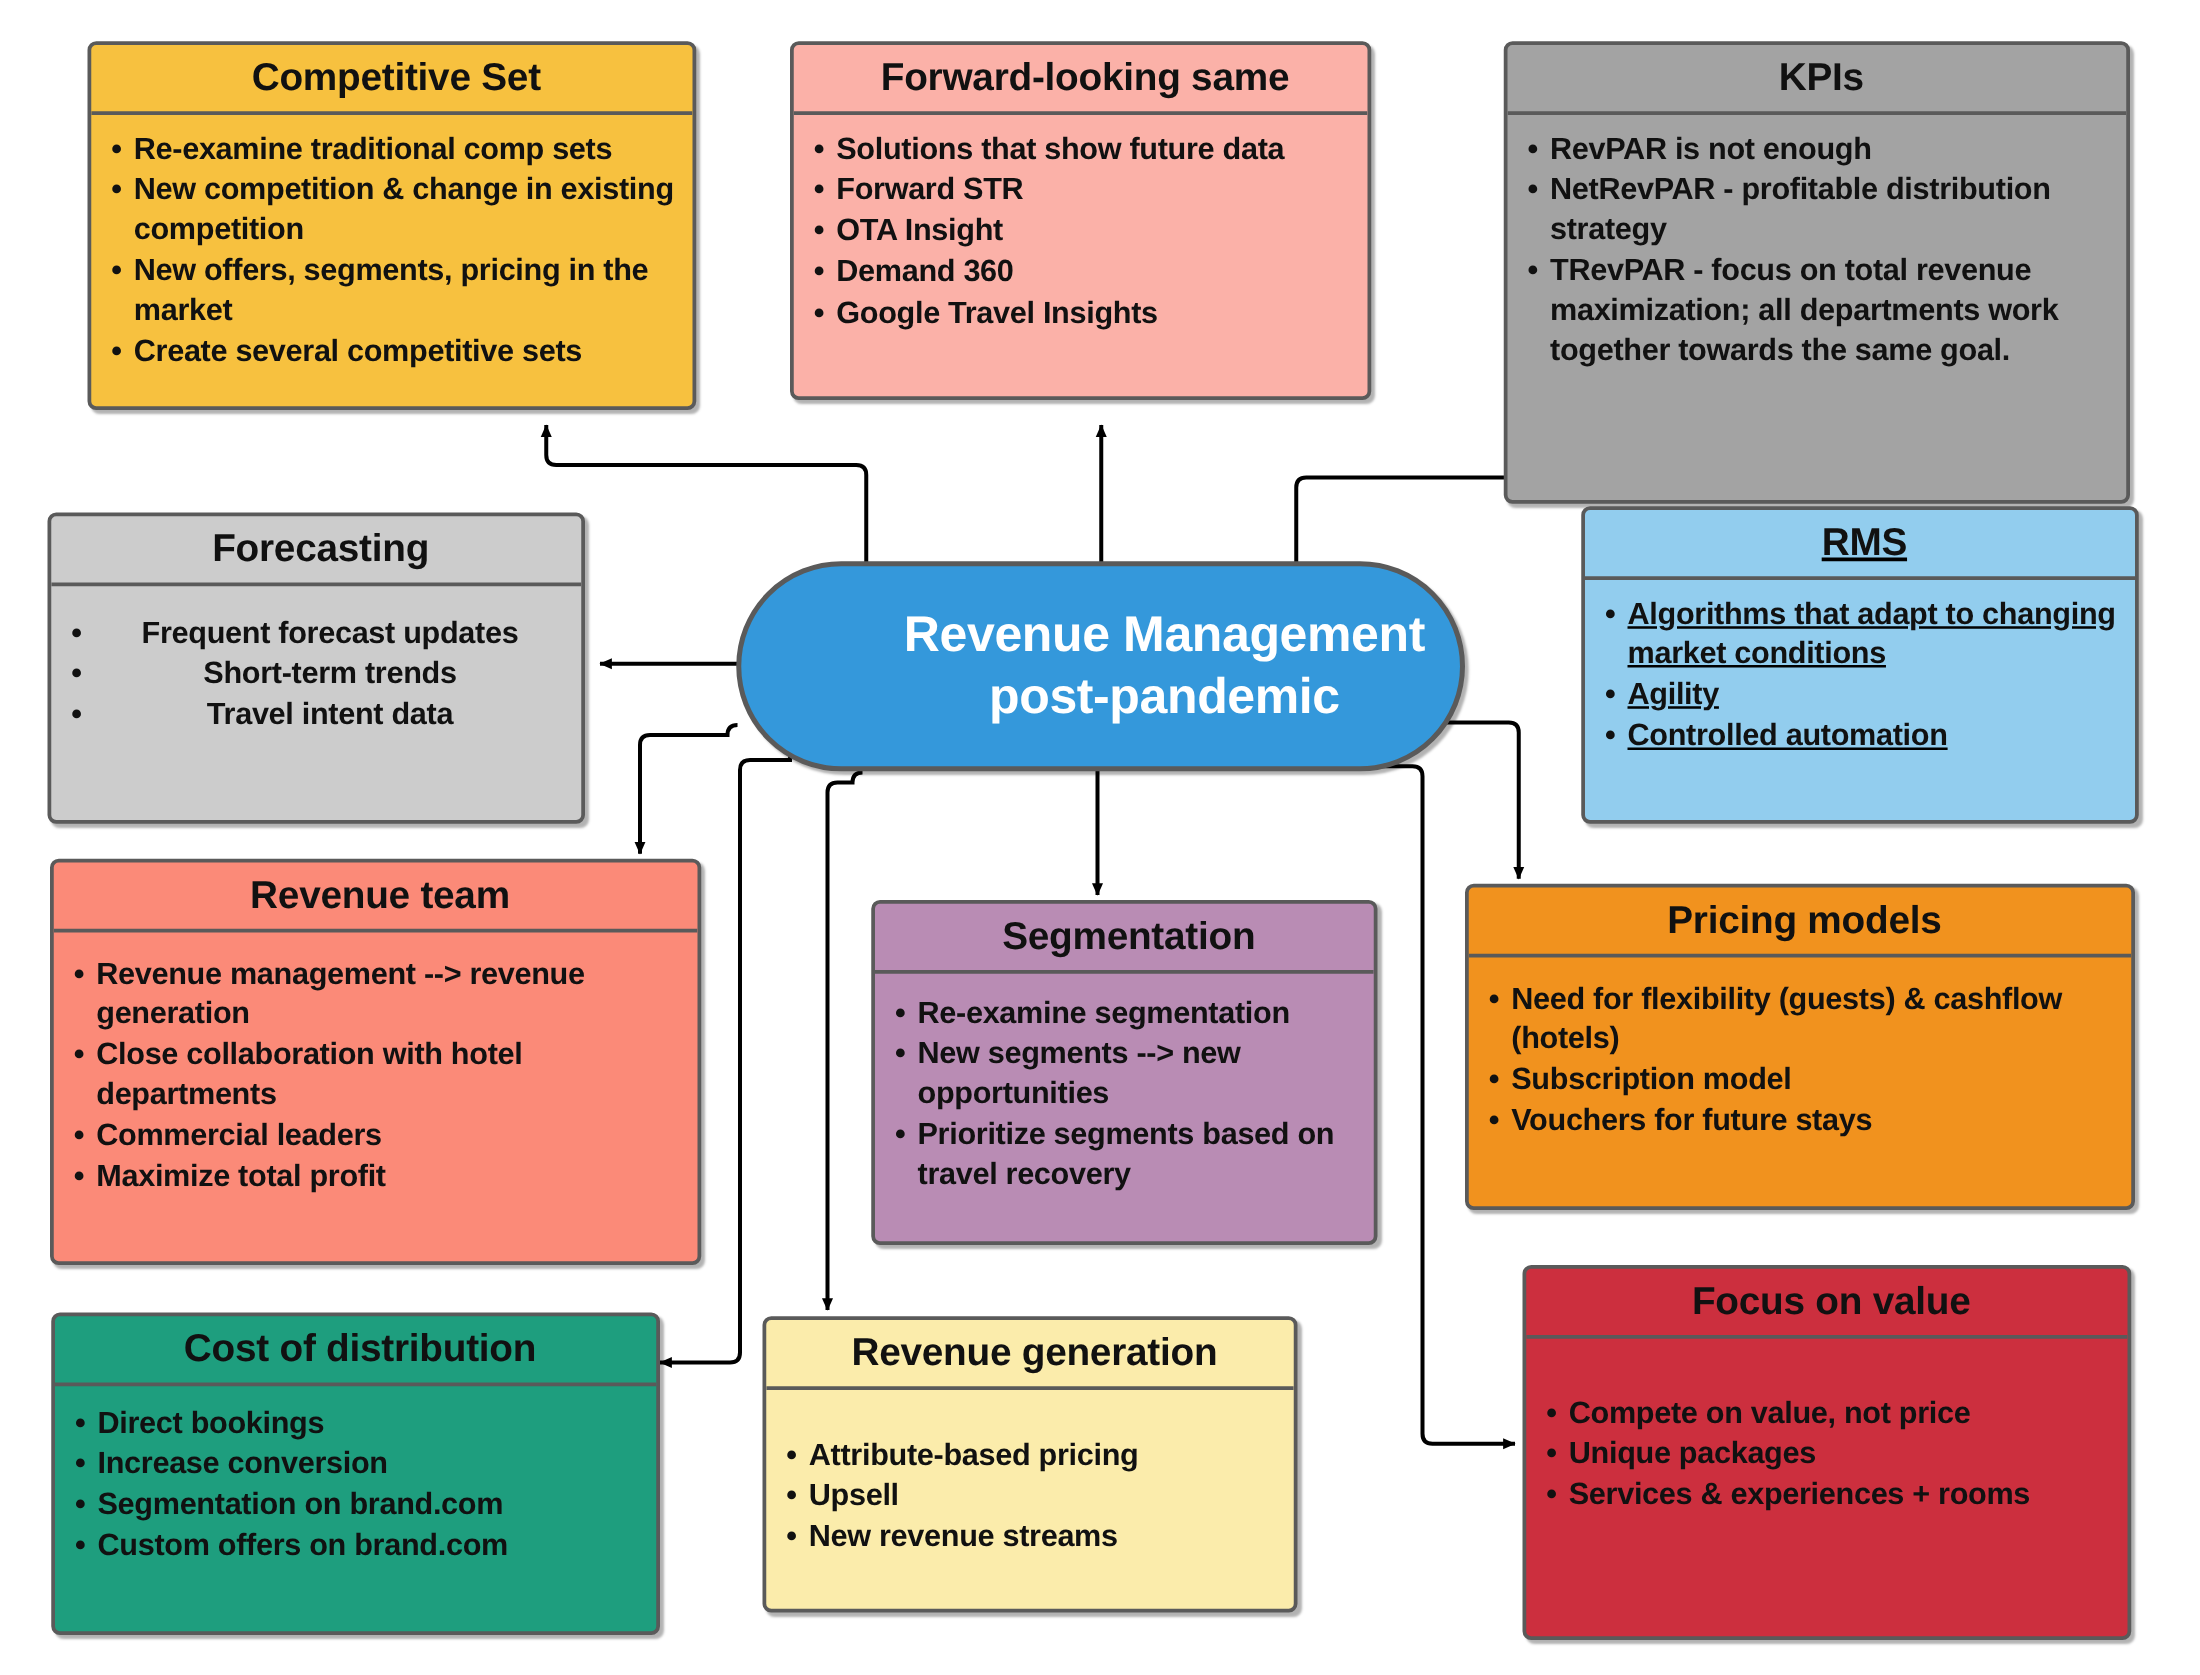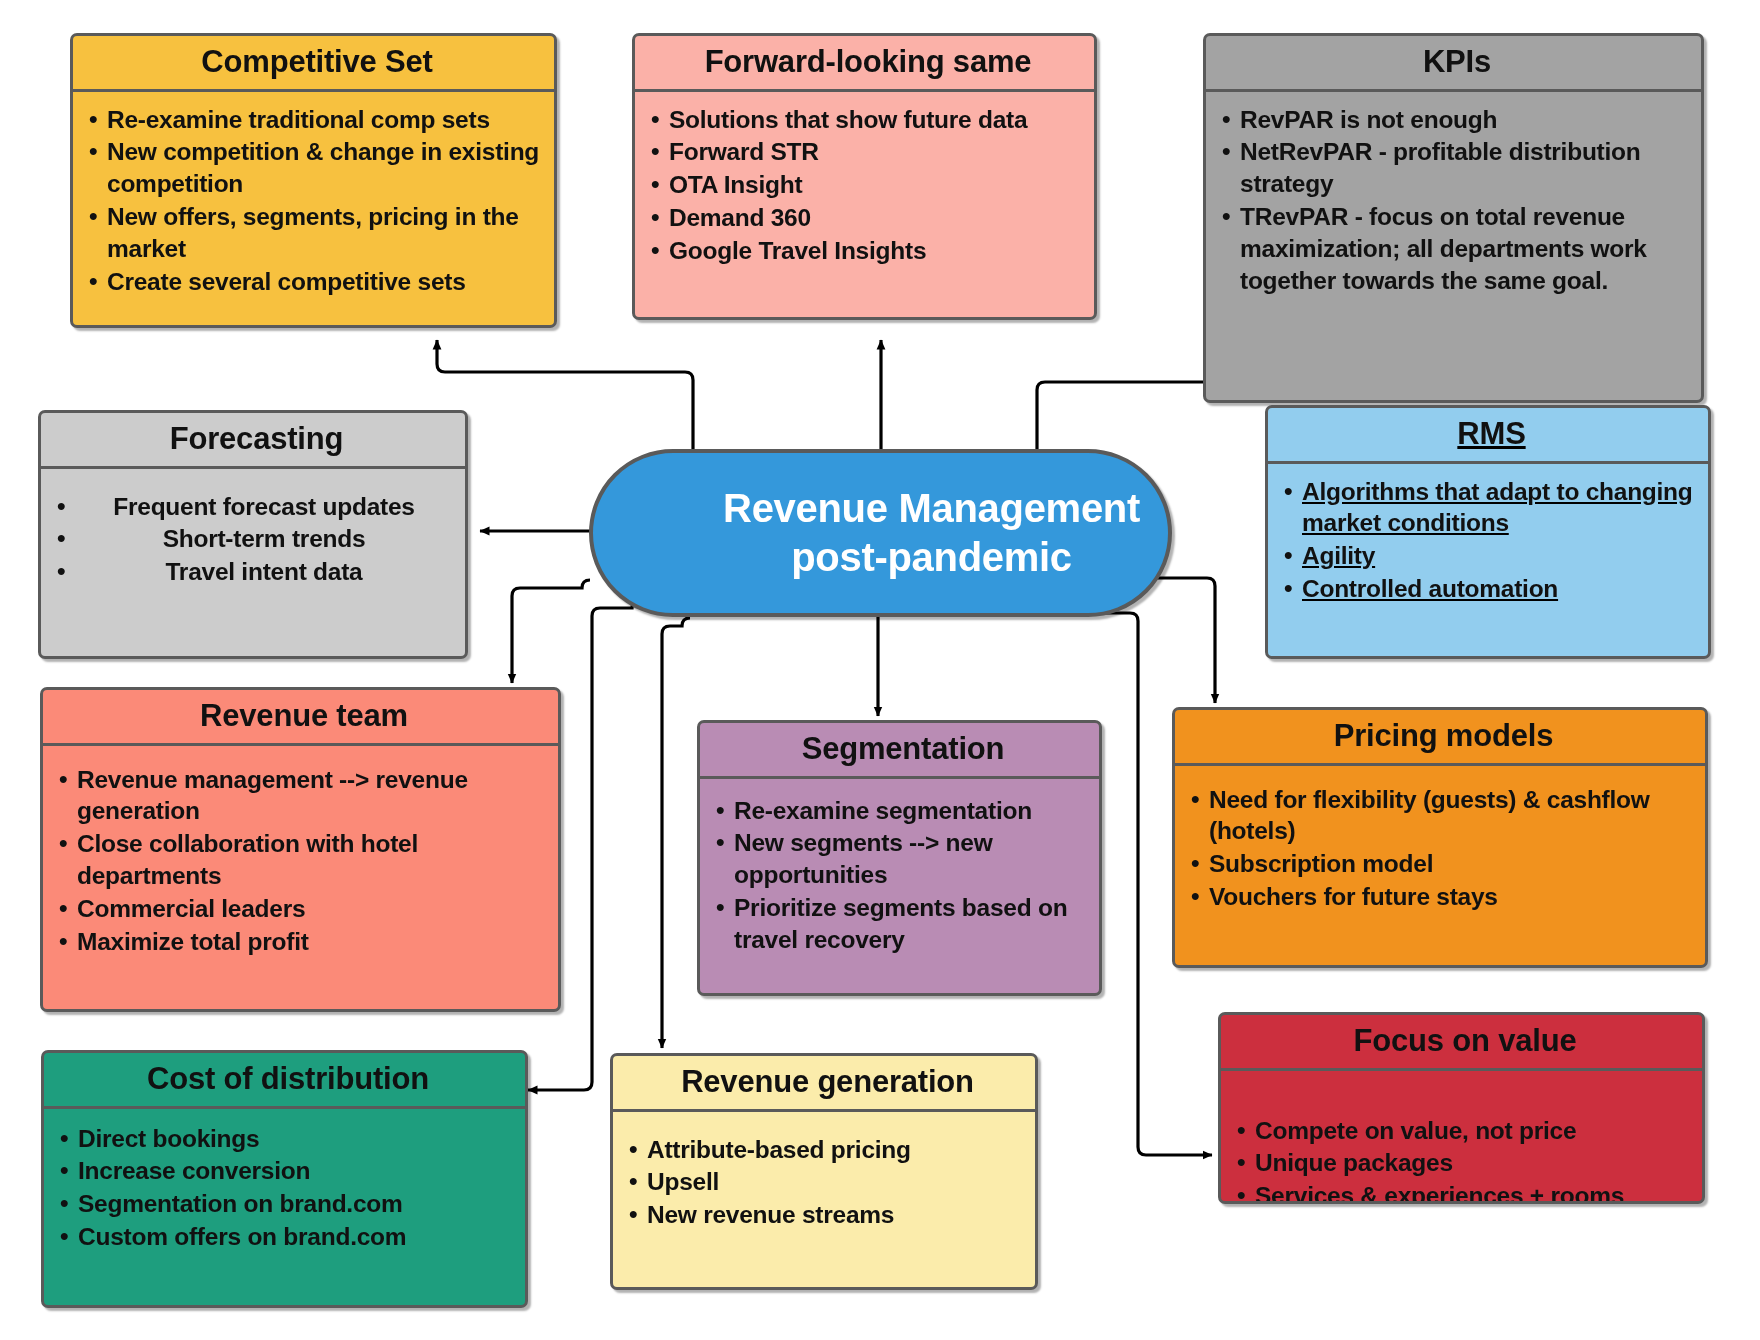--- a/index.html
+++ b/index.html
@@ -207,28 +207,28 @@
     <ul style="padding-top:14px;">
       <li>Direct bookings</li>
       <li>Increase conversion</li>
       <li>Segmentation on brand.com</li>
       <li>Custom offers on brand.com</li>
     </ul>
   </div>
 
   <div class="node" style="left:610px; top:1053px; width:428px; height:237px; background:#fbecab;">
     <div class="title">Revenue generation</div>
-    <ul style="padding-top:22px;">
+    <ul style="padding-top:37px;">
       <li>Attribute-based pricing</li>
       <li>Upsell</li>
       <li>New revenue streams</li>
     </ul>
   </div>
 
-  <div class="node" style="left:1218px; top:1012px; width:487px; height:192px; background:#cc2f3e;">
+  <div class="node" style="left:1218px; top:1012px; width:487px; height:300px; background:#cc2f3e;">
     <div class="title">Focus on value</div>
     <ul style="padding-top:44px;">
       <li>Compete on value, not price</li>
       <li>Unique packages</li>
       <li>Services &amp; experiences + rooms</li>
     </ul>
   </div>
 
   <div id="central" style="left:589px; top:449px; width:583px; height:168px;justify-content:flex-end;">
     <div class="ctext">

